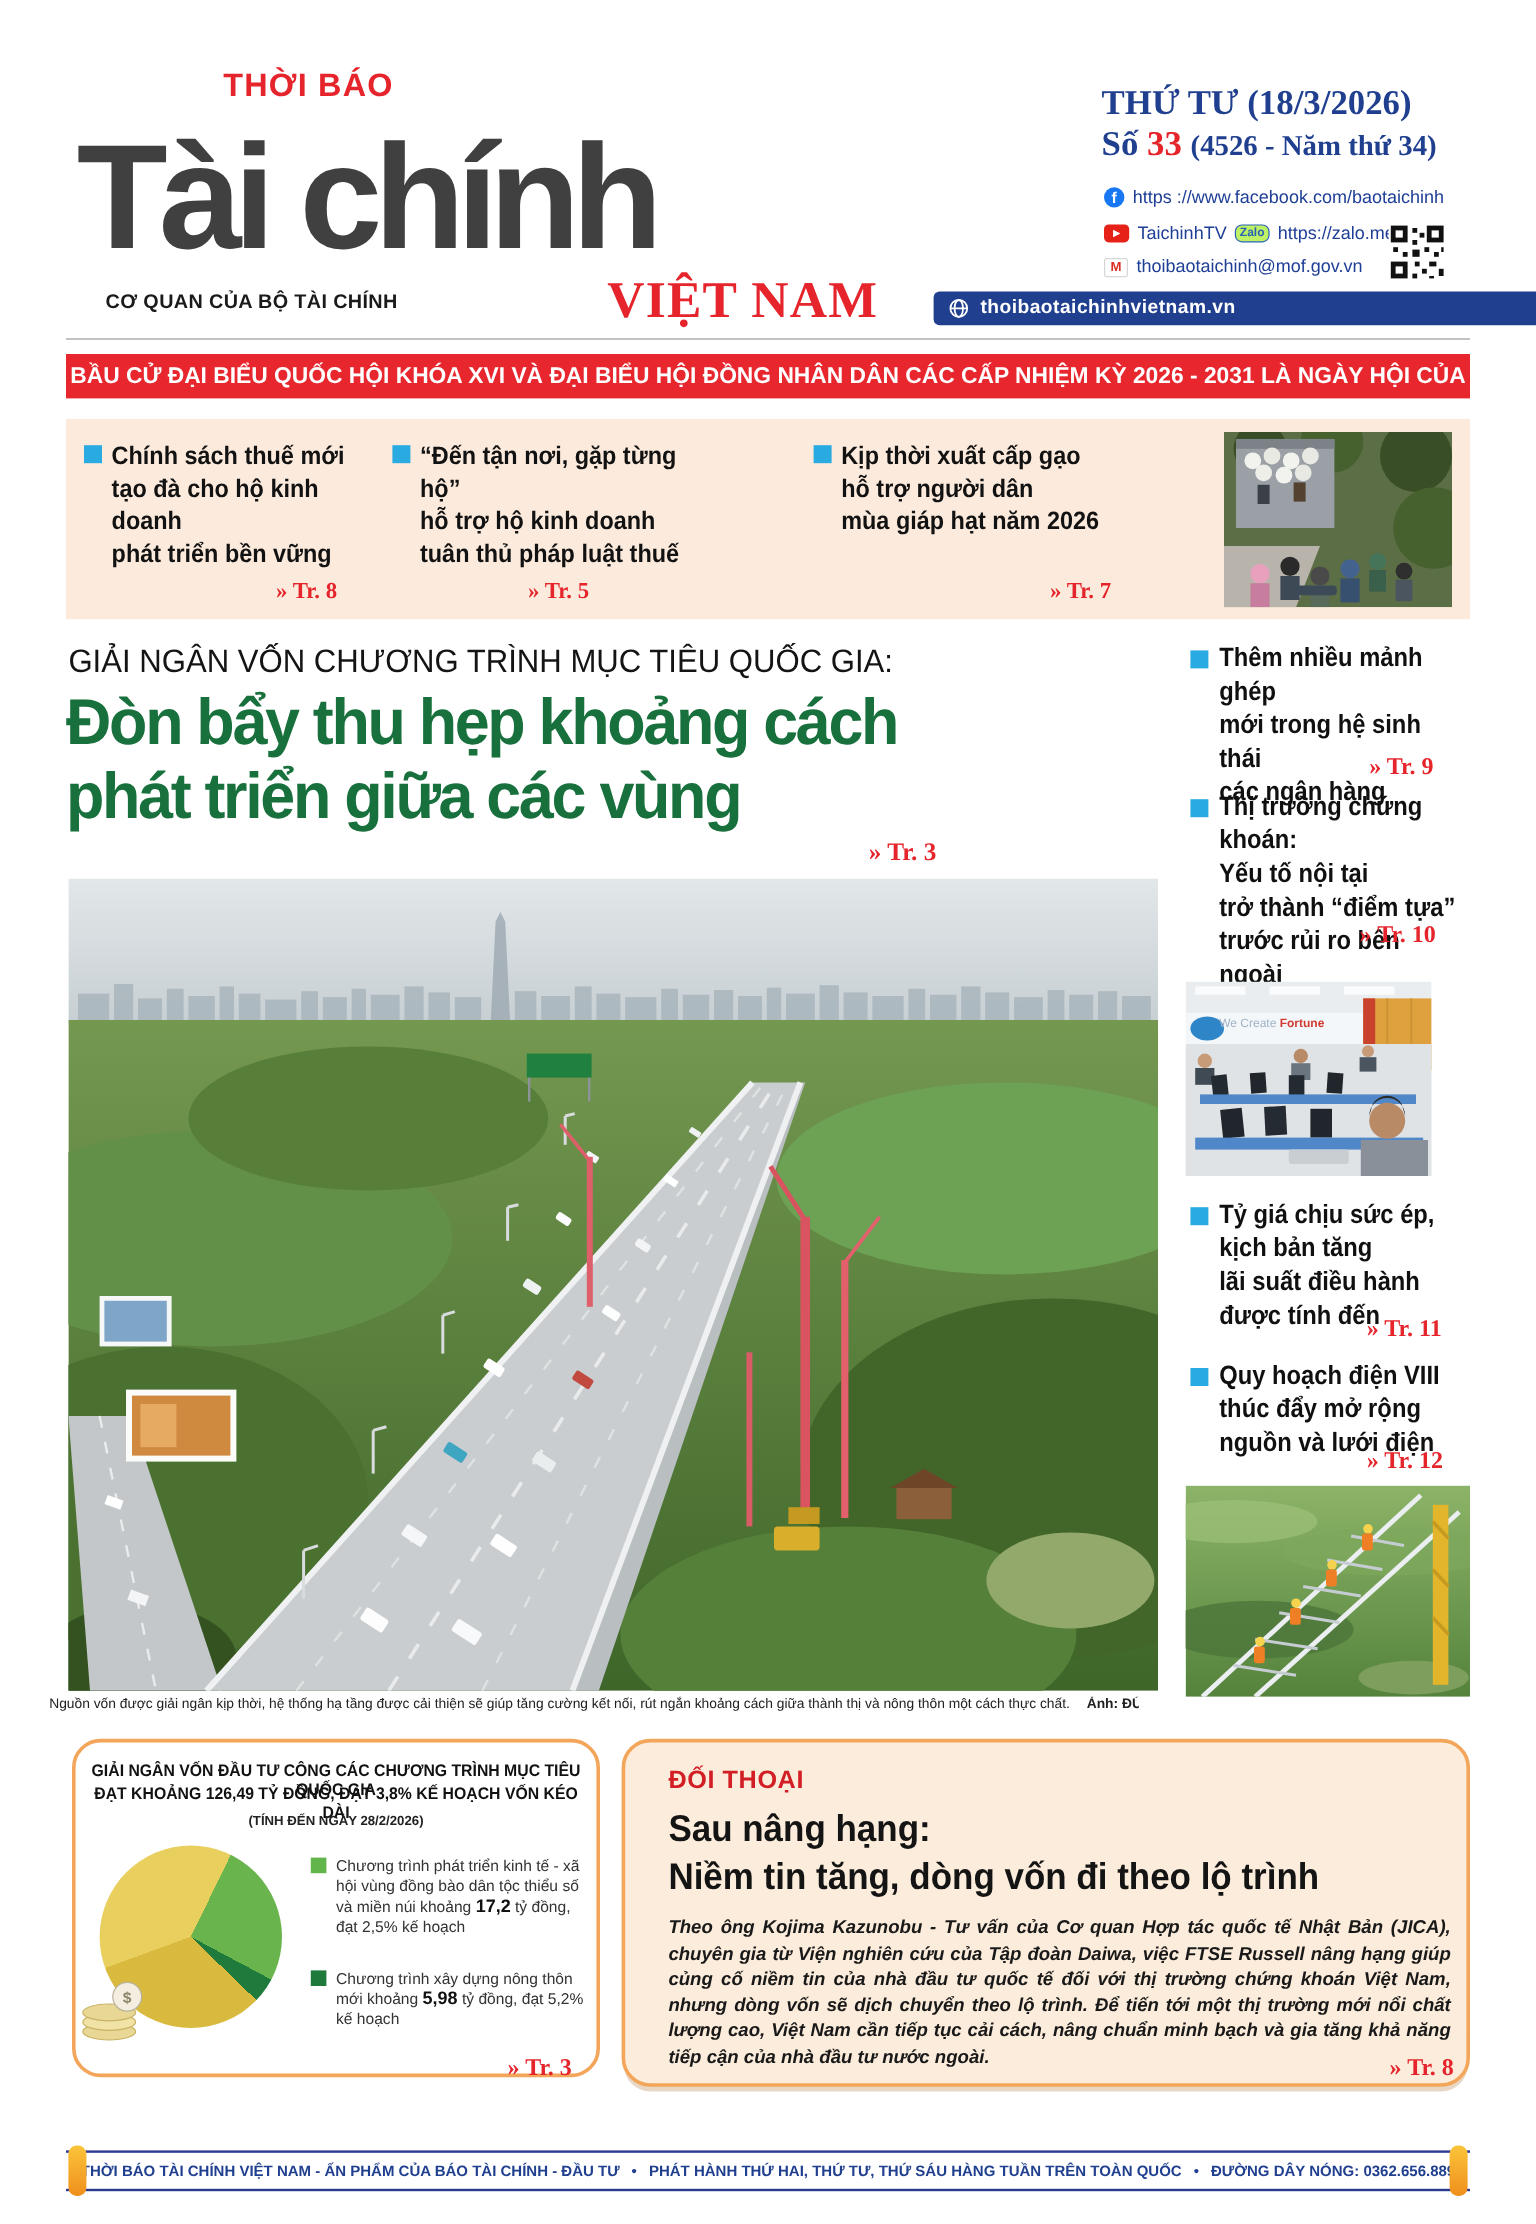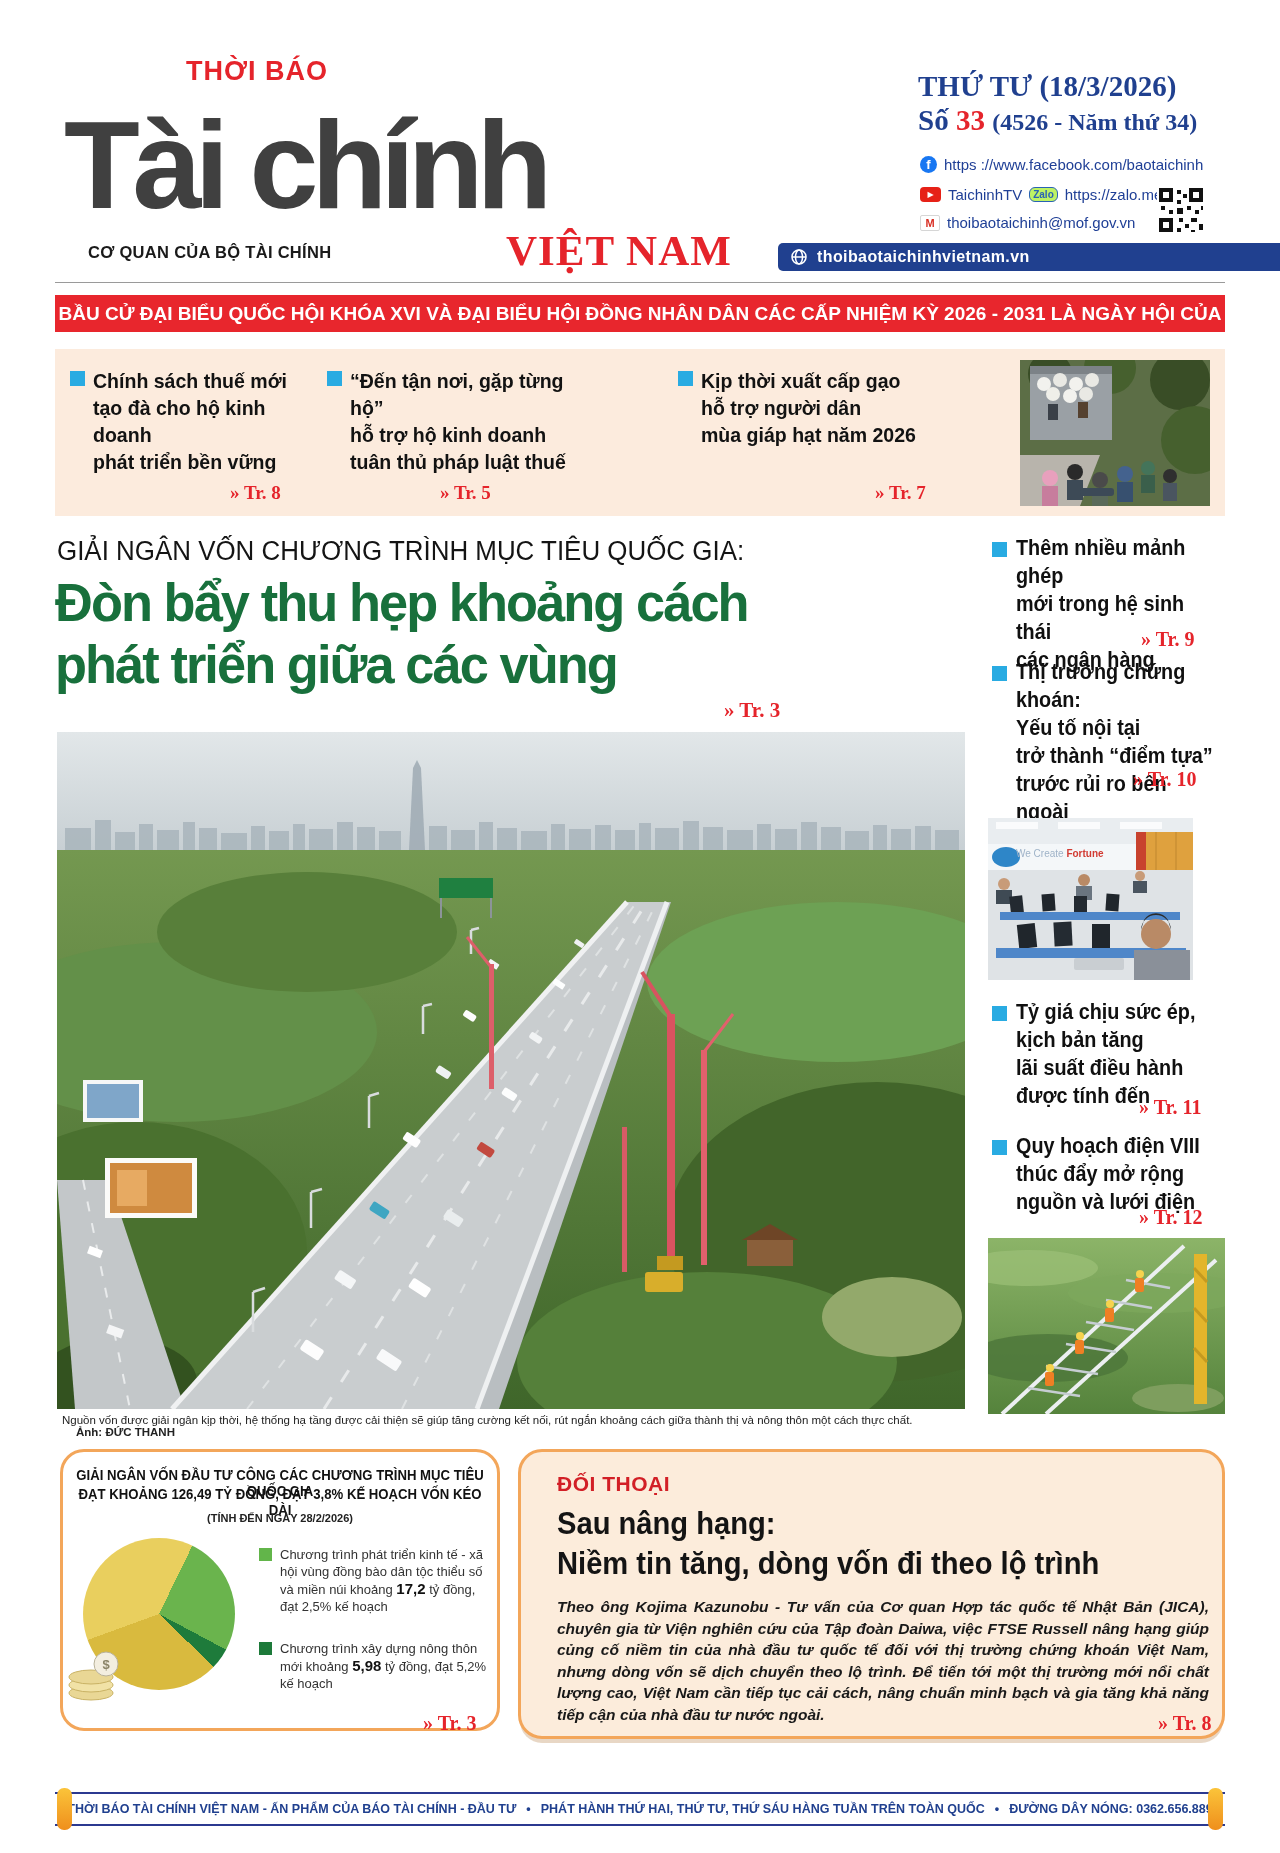--- a/index.html
+++ b/index.html
@@ -39,21 +39,21 @@
   .tz-text{font-weight:700;font-size:21px;line-height:27px;color:#121212;white-space:pre-line;
            transform:scaleX(.93);transform-origin:left top;}
   .pref{font-family:"Liberation Serif","DejaVu Serif",serif;font-weight:700;font-size:19px;color:#e5242b;white-space:nowrap;}
   
   .kicker{left:57px;top:536px;font-size:27px;color:#141414;transform:scaleX(.96);transform-origin:left top;}
   .hl{left:55px;font-weight:900;font-size:54px;line-height:60px;color:#18703c;letter-spacing:-2px;
       transform:scaleX(.97);transform-origin:left top;white-space:nowrap;}
   .hl1{top:572px;} .hl2{top:634px;}
   .lead-pref{left:724px;top:698px;font-size:21px;}
   .main-photo{left:57px;top:732px;width:908px;height:677px;}
-  .caption{left:62px;top:1414px;width:908px;font-size:11.5px;color:#222;display:flex;white-space:nowrap;overflow:hidden;flex-direction:column;}
+  .caption{left:41px;top:1414px;width:908px;font-size:11.5px;color:#222;display:flex;white-space:nowrap;overflow:hidden;}
   .caption .credit{font-weight:700;margin-left:14px;}
   
   .sb-text{font-weight:700;font-size:22px;line-height:28px;color:#101010;white-space:pre-line;
            transform:scaleX(.9);transform-origin:left top;}
   .sb-pref{font-size:20px;}
   .ph{overflow:hidden;}
   .trading-label{left:1016px;top:848px;font-size:10px;white-space:nowrap;}
   .trading-label .w1{color:#9fb3c8;} .trading-label .w2{color:#d23b33;font-weight:700;}
   
   .info-box{left:60px;top:1449px;width:440px;height:282px;background:#fff;border:3px solid #f3a65a;

